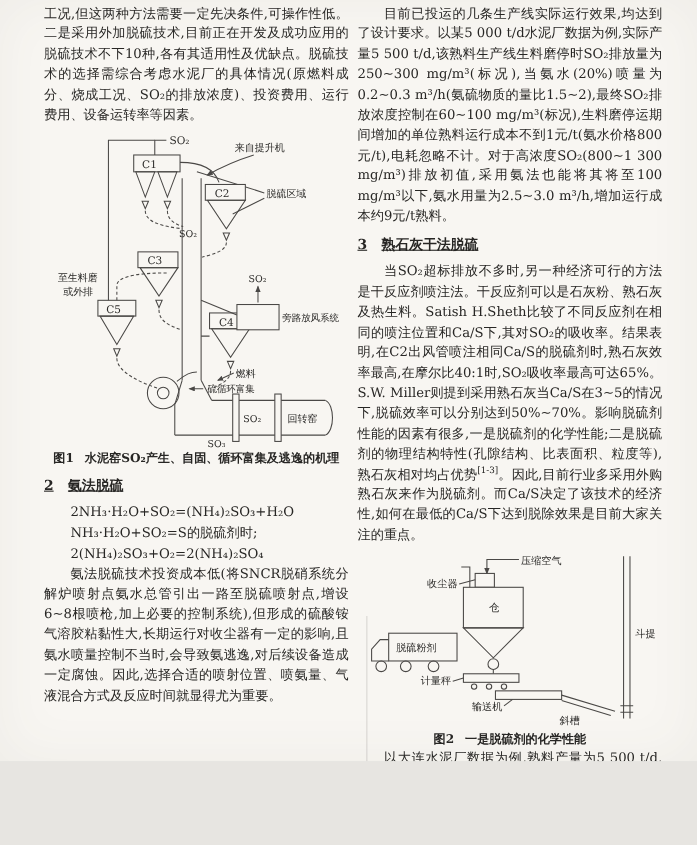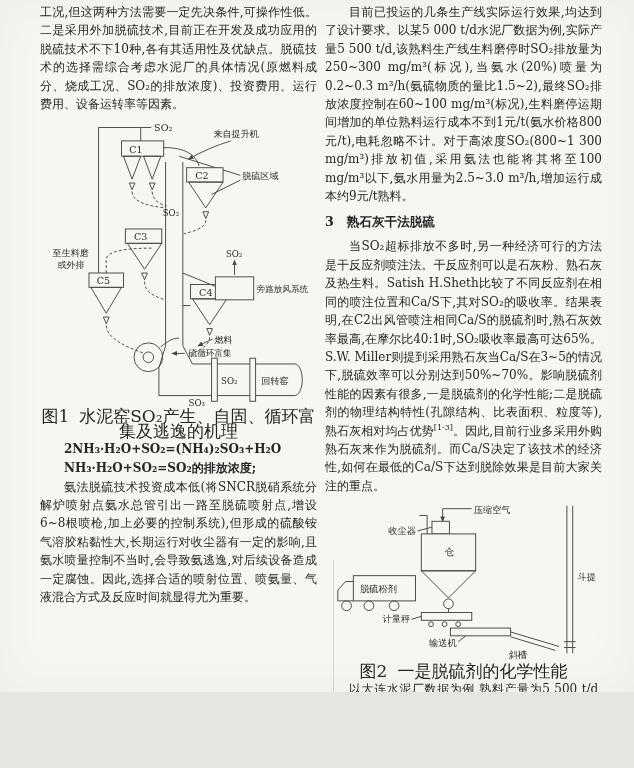--- a/index.html
+++ b/index.html
@@ -7,26 +7,26 @@
     position:relative;width:634px;height:692px;
     background:#f8f6f2;
     box-shadow:inset 0 0 50px rgba(90,80,60,.06);
     font-family:"DejaVu Serif","Liberation Serif",serif;
     color:#272624;overflow:hidden;
   }
   .cols{position:absolute;left:40px;top:3px;display:flex;gap:8px;}
   .col{width:277px;font-size:12px;line-height:18.4px;text-align:justify;}
   p{margin:0;}
   .ind{text-indent:2em;}
-  h2.sec{font-size:12.6px;font-weight:bold;margin:8px 0 6px;line-height:18px;}
+  h2.sec{font-size:12.6px;font-weight:bold;margin:8px 0 6px;line-height:18px;text-decoration:underline;}
   h2.sec .no{margin-right:13px;}
-  .eqs{padding-left:24px;font-weight:bold;}
+  .eqs{padding-left:24px;}
   .eqs div{line-height:18.6px;}
   figure{margin:3px 0 1px;text-align:center;}
-  figcaption{font-weight:normal;font-size:17px;margin-top:1px;line-height:15px;}
+  figcaption{font-weight:bold;font-size:11px;margin-top:1px;line-height:15px;}
   figcaption .no{margin-right:10px;}
   svg{display:block;margin:0 auto;}
   svg text{font-family:"DejaVu Serif","Liberation Serif",serif;fill:#2b2a28;}
   svg .ln{stroke:#4a4846;stroke-width:1;fill:none;}
   svg .dsh{stroke:#4a4846;stroke-width:1;fill:none;stroke-dasharray:3,2.2;}
   svg .bx{stroke:#4a4846;stroke-width:1;fill:#f8f6f2;}
   sup.ref{font-size:8px;line-height:0;}
   .crease{position:absolute;left:333px;top:560px;width:1px;height:205px;background:rgba(70,65,60,.17);}
 </style>
 </head>
@@ -145,25 +145,29 @@
           <path class="ln" d="M146,248 L133,248" marker-end="url(#ah)"></path>
           <text x="184" y="280" font-size="9">SO₂</text>
           <text x="226" y="280" font-size="9.5">回转窑</text>
           <text x="150" y="303" font-size="9">SO₃</text>
         </svg>
         <figcaption>
           <span class="no">图1</span><span>水泥窑SO₂产生、自固、循环富集及逃逸的机理</span>
         </figcaption>
       </figure>
 
+      <h2 class="sec">
+        <span class="no">2</span><span>氨法脱硫</span>
+      </h2>
 
 
       <div class="eqs">
         <div>2NH₃·H₂O+SO₂=(NH₄)₂SO₃+H₂O</div>
-        <div>NH₃·H₂O+SO₂=SO₂的排放浓度;</div>
+        <div>NH₃·H₂O+SO₂=S的脱硫剂时;</div>
+        <div>2(NH₄)₂SO₃+O₂=2(NH₄)₂SO₄</div>
       </div>
 
       <p class="ind">氨法脱硫技术投资成本低(将SNCR脱硝系统分解炉喷射点氨水总管引出一路至脱硫喷射点,增设6~8根喷枪,加上必要的控制系统),但形成的硫酸铵气溶胶粘黏性大,长期运行对收尘器有一定的影响,且氨水喷量控制不当时,会导致氨逃逸,对后续设备造成一定腐蚀。因此,选择合适的喷射位置、喷氨量、气液混合方式及反应时间就显得尤为重要。</p>
     </div>
 
     <div class="col">
       <p class="ind">目前已投运的几条生产线实际运行效果,均达到了设计要求。以某5 000 t/d水泥厂数据为例,实际产量5 500 t/d,该熟料生产线生料磨停时SO₂排放量为250~300 mg/m³(标况),当氨水(20%)喷量为0.2~0.3 m³/h(氨硫物质的量比1.5~2),最终SO₂排放浓度控制在60~100 mg/m³(标况),生料磨停运期间增加的单位熟料运行成本不到1元/t(氨水价格800元/t),电耗忽略不计。对于高浓度SO₂(800~1 300 mg/m³)排放初值,采用氨法也能将其将至100 mg/m³以下,氨水用量为2.5~3.0 m³/h,增加运行成本约9元/t熟料。</p>
 
       <h2 class="sec">
         <span class="no">3</span><span>熟石灰干法脱硫</span>

